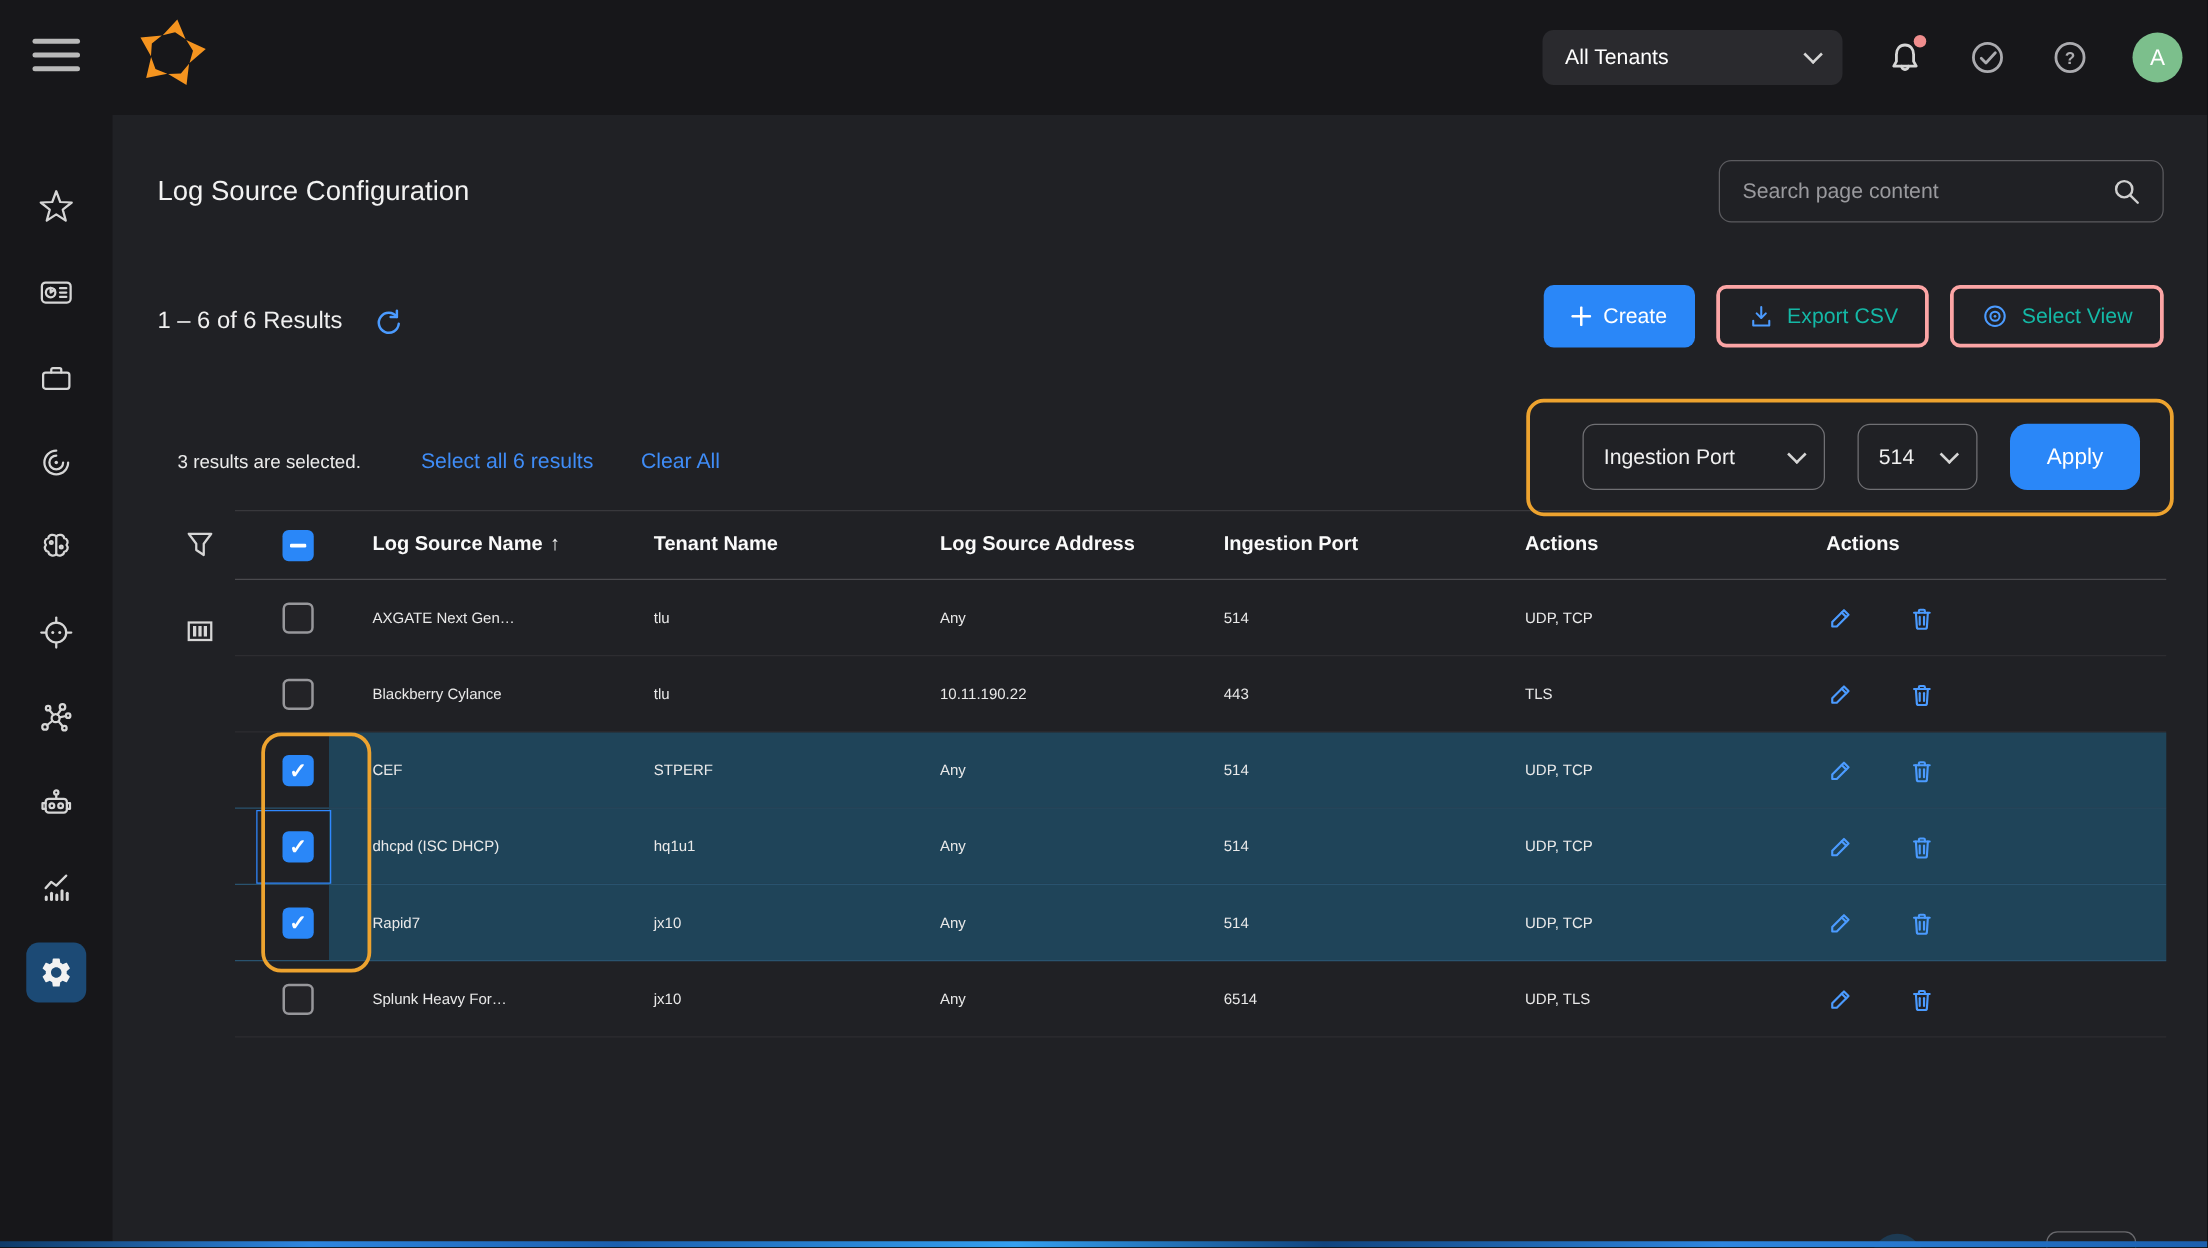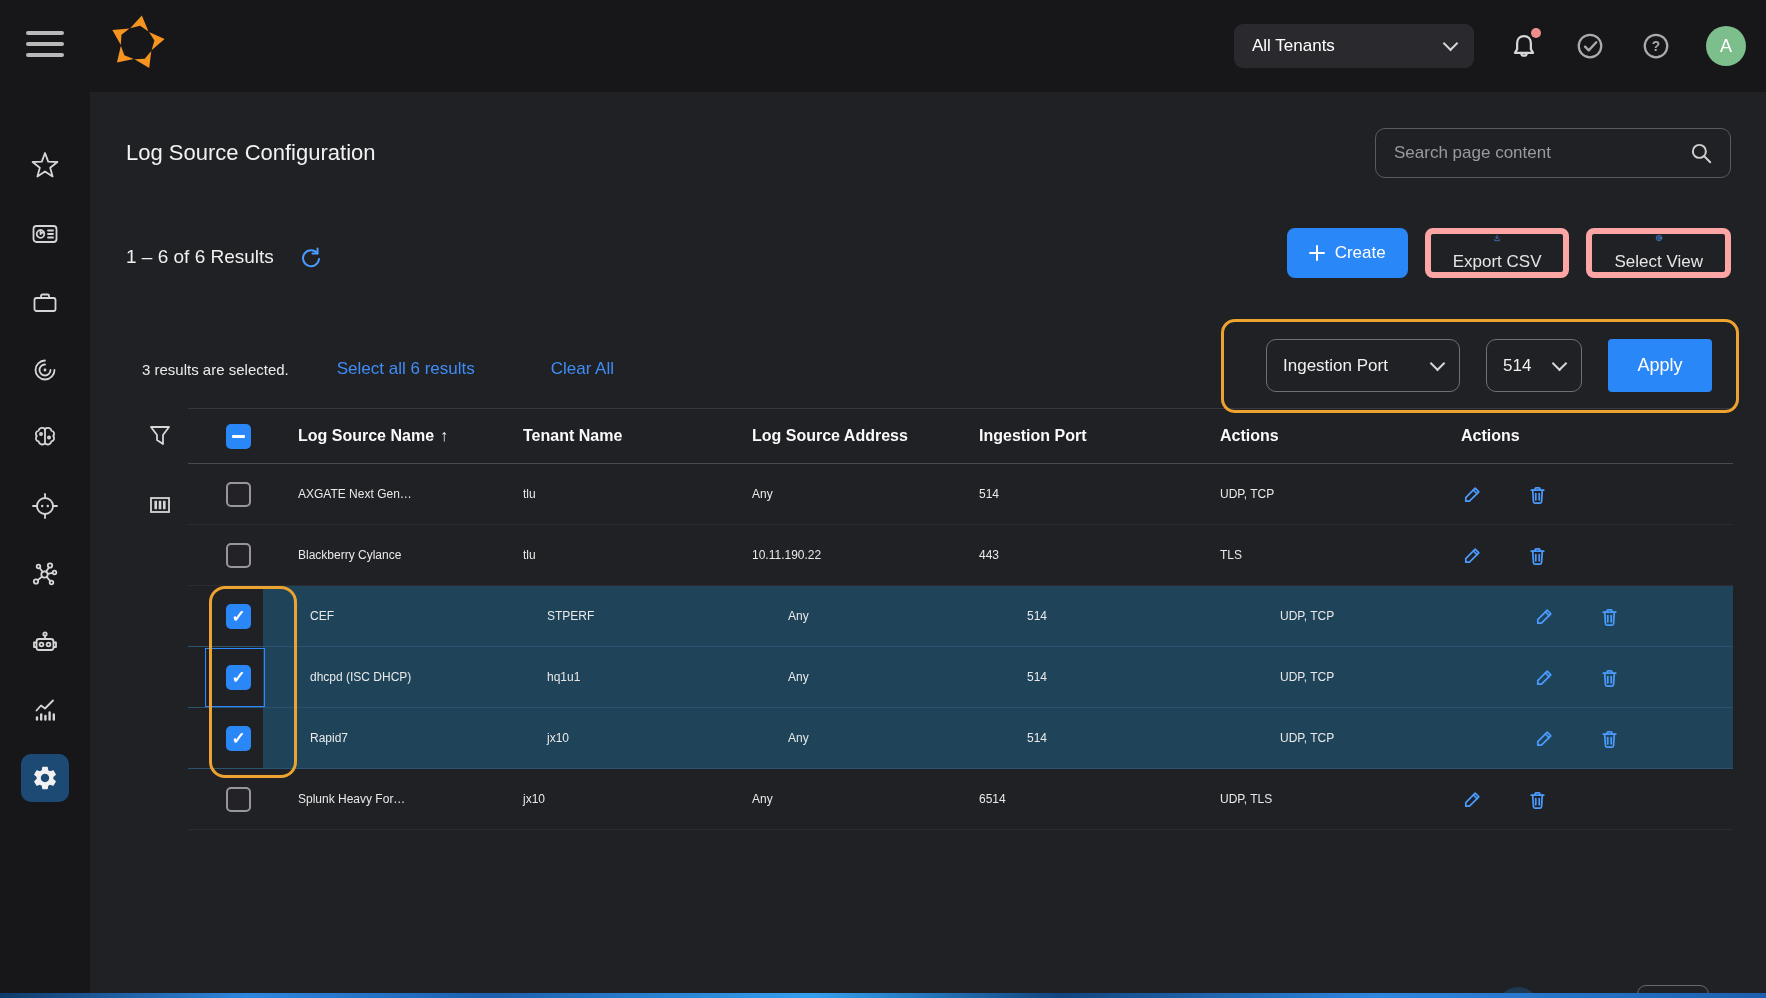--- a/index.html
+++ b/index.html
@@ -33,42 +33,42 @@
     display:flex;align-items:center;box-sizing:border-box;padding:0 16px;}
   .searchbox input{flex:1;background:transparent;border:none;outline:none;color:#e5e5e5;font-size:17px;
     font-family:"Liberation Sans",sans-serif;}
   .searchbox input::placeholder{color:#9a9a9e;}
   .results-row{position:absolute;left:36px;top:140px;height:50px;display:flex;align-items:center;gap:24px;}
   .results-text{font-size:19px;color:#f0f0f0;text-align:right;}
   .btn-row{position:absolute;right:35px;top:136px;display:flex;gap:17px;}
   .btn{height:50px;border-radius:8px;display:flex;align-items:center;justify-content:center;gap:10px;
     font-size:17px;cursor:pointer;box-sizing:border-box;padding:0 22px;}
   .btn.solid{background:#2a87f8;color:#fff;}
-  .btn.outline{border:6px solid #fca5a5;color:#e5e5e5;background:transparent;flex-direction:column;}
+  .btn.outline{border:3px solid #fca5a5;color:#14b8a6;background:transparent;}
   .sel-row{position:absolute;left:52px;top:250px;height:54px;display:flex;align-items:center;}
   .sel-text{font-size:15px;color:#ececec;margin-right:48px;}
   .link{font-size:17px;color:#3f8cf6;cursor:pointer;}
-  .link.clear{margin-left:76px;}
+  .link.clear{margin-left:38px;}
   
   .select-ctl{position:absolute;height:53px;border:1px solid #707074;border-radius:10px;background:transparent;
     display:flex;align-items:center;justify-content:space-between;box-sizing:border-box;padding:0 16px;
     font-size:17px;color:#f0f0f0;cursor:pointer;}
   .field-select{left:1176px;top:247px;width:194px;}
   .value-select{left:1396px;top:247px;width:96px;}
-  .apply-btn{position:absolute;left:1518px;top:247px;width:104px;height:53px;background:#2a87f8;border-radius:4px;
+  .apply-btn{position:absolute;left:1518px;top:247px;width:104px;height:53px;background:#2a87f8;border-radius:14px;
     color:#fff;font-size:18px;display:flex;align-items:center;justify-content:center;cursor:pointer;}
   
   .gutter-filter{position:absolute;left:55px;top:328px;cursor:pointer;}
   .gutter-columns{position:absolute;left:55px;top:398px;cursor:pointer;}
   
   .table{position:absolute;left:98px;top:316px;width:1545px;border-top:1px solid #38383c;}
   .thead{display:flex;align-items:center;height:54px;border-bottom:1px solid #4a4a4e;font-weight:700;
     font-size:16px;color:#fafafa;}
   .trow{display:flex;align-items:center;height:60px;border-bottom:1px solid #2d2d31;font-size:12px;color:#e9e9e9;}
-  .trow.selected{background:linear-gradient(90deg, transparent 75px, #1f4459 75px);border-bottom-color:#29536f;gap:12px;}
+  .trow.selected{background:linear-gradient(90deg, transparent 75px, #1f4459 75px);border-bottom-color:#29536f;}
   .cell{box-sizing:border-box;}
   .col-check{width:110px;padding-left:38px;position:relative;display:flex;align-items:center;height:100%;}
   .col-name{width:225px;}
   .col-tenant{width:229px;}
   .col-addr{width:227px;}
   .col-port{width:241px;}
   .col-proto{width:229px;}
   .col-actions{flex:1;display:flex;align-items:center;gap:42px;padding-left:12px;}
   .cb{width:25px;height:25px;border-radius:5px;box-sizing:border-box;border:2px solid #97979b;background:#232327;
     display:flex;align-items:center;justify-content:center;cursor:pointer;}

